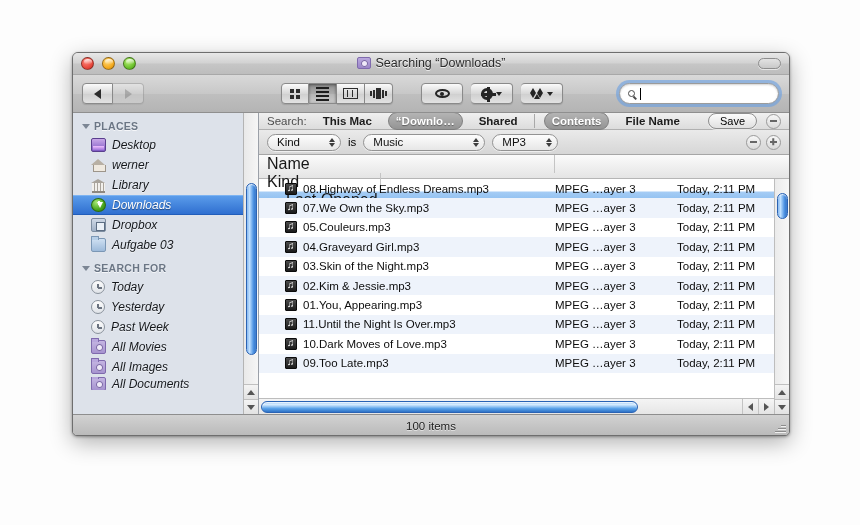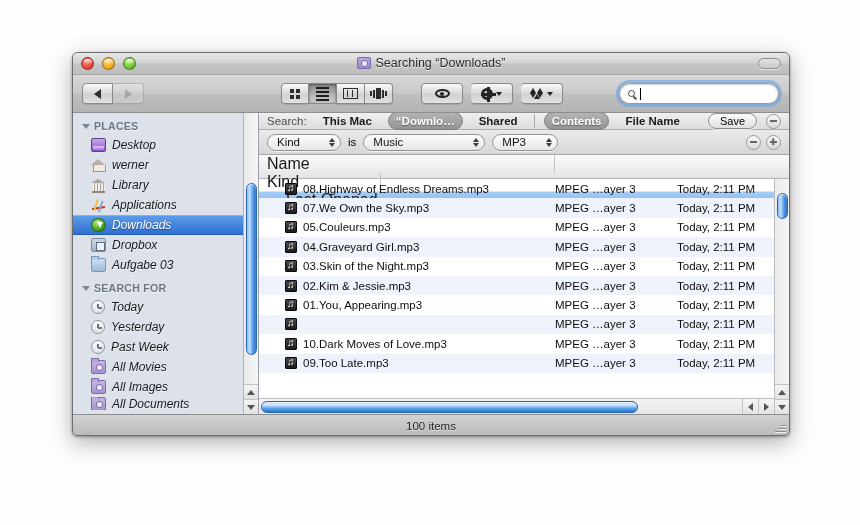--- a/index.html
+++ b/index.html
@@ -534,24 +534,20 @@
         <span>Desktop</span>
       </div>
       <div class="sb-item">
         <span class="sb-icon ico-home"></span>
         <span>werner</span>
       </div>
       <div class="sb-item">
         <span class="sb-icon ico-library"></span>
         <span>Library</span>
       </div>
-      <div class="sb-item">
-        <span class="sb-icon ico-apps"></span>
-        <span>Applications</span>
-      </div>
       <div class="sb-item selected">
         <span class="sb-icon ico-downloads"></span>
         <span>Downloads</span>
       </div>
       <div class="sb-item">
         <span class="sb-icon ico-dropbox-folder"></span>
         <span>Dropbox</span>
       </div>
       <div class="sb-item">
         <span class="sb-icon ico-folder"></span>
@@ -717,20 +713,21 @@
           <span class="cell name">
               <span class="mp3-icon"></span>
               <span>01.You, Appearing.mp3</span>
             </span>
           <span class="cell kind">MPEG …ayer 3</span>
           <span class="cell last">Today, 2:11 PM</span>
         </div>
         <div class="row alt">
           <span class="cell name">
               <span class="mp3-icon"></span>
+              <span>11.Until the Night Is Over.mp3</span>
             </span>
           <span class="cell kind">MPEG …ayer 3</span>
           <span class="cell last">Today, 2:11 PM</span>
         </div>
         <div class="row">
           <span class="cell name">
               <span class="mp3-icon"></span>
               <span>10.Dark Moves of Love.mp3</span>
             </span>
           <span class="cell kind">MPEG …ayer 3</span>

